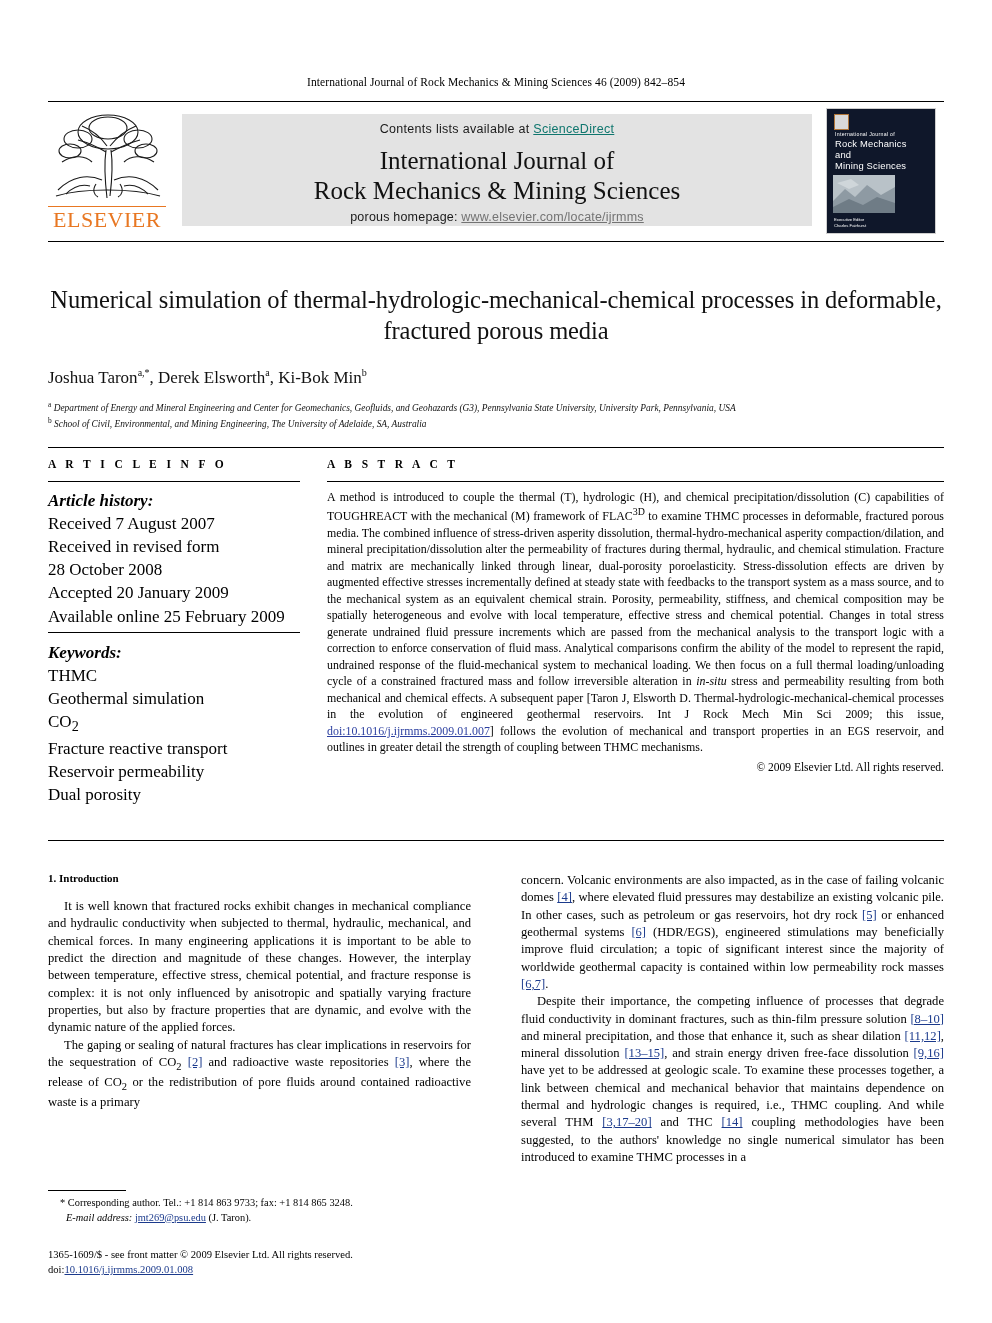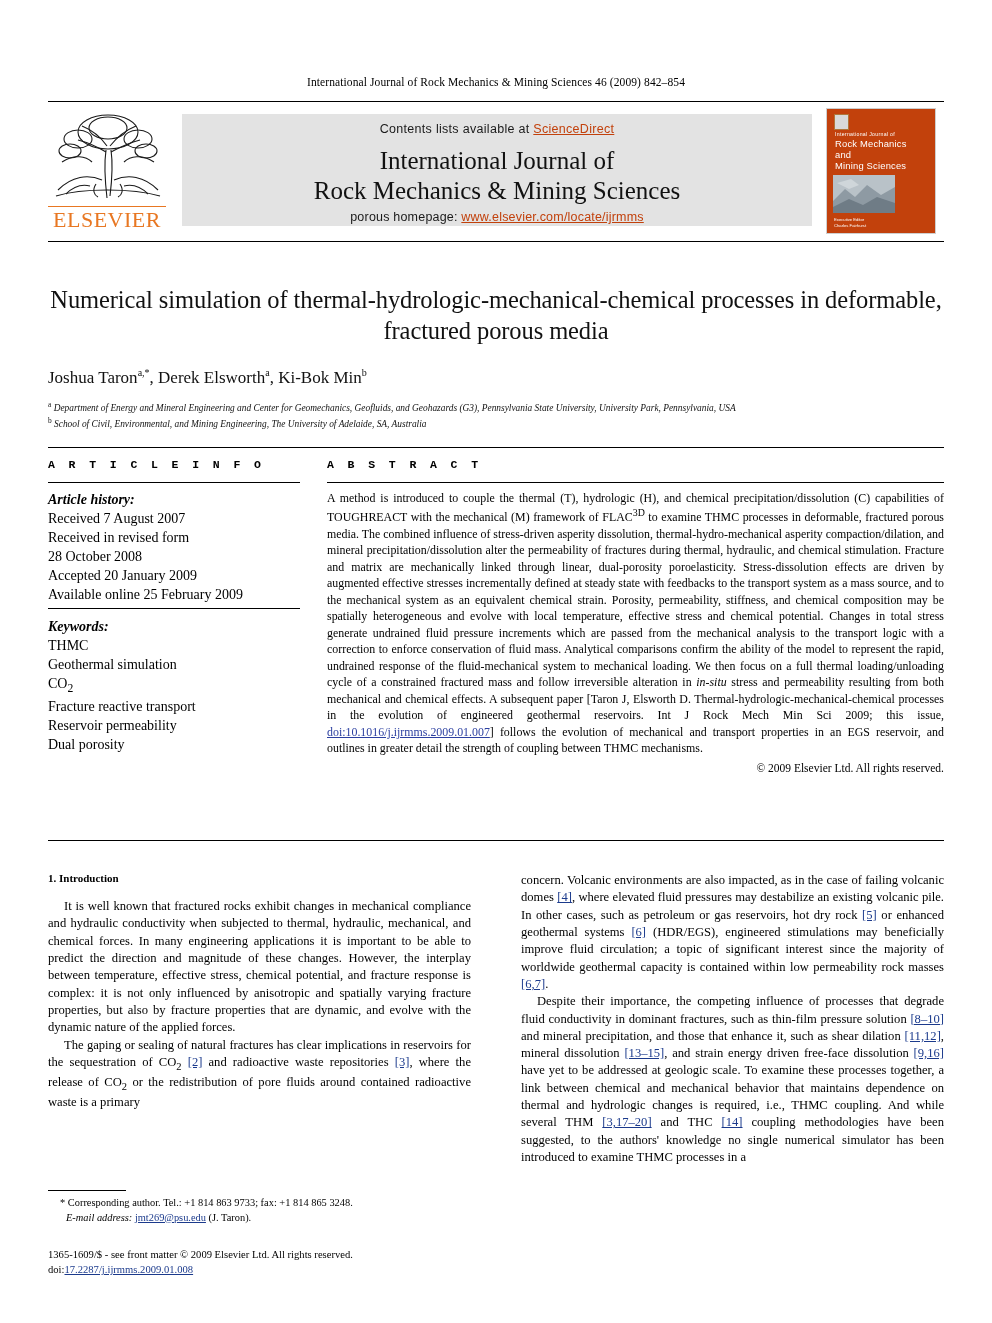--- a/index.html
+++ b/index.html
@@ -88,49 +88,49 @@
   .contents-line {
     position: absolute;
     left: 0; top: 8px;
     width: 630px;
     text-align: center;
     font-family: "Liberation Sans", sans-serif;
     font-size: 12.5px;
     letter-spacing: 0.3px;
     color: #1a1a1a;
   }
-  .sd-link { color: #c2410c; }
+  .sd-link { color: #0f766e; }
   .journal-title {
     position: absolute;
     left: 0; top: 32px;
     width: 630px;
     text-align: center;
     font-family: "Liberation Serif", serif;
     font-size: 25px;
     line-height: 1.18;
     color: #111;
   }
   .homepage-line {
     position: absolute;
     left: 0; top: 96px;
     width: 630px;
     text-align: center;
     font-family: "Liberation Sans", sans-serif;
     font-size: 12.5px;
     letter-spacing: 0.2px;
     color: #1a1a1a;
   }
-  .hp-url { color: #c2410c; }
+  .hp-url { color: #737373; }
 
   .cover {
     position: absolute;
     left: 778px; top: 4px;
     width: 110px;
     height: 126px;
-    background: #c2410c;
+    background: #0f172a;
     border: 1px solid #cfcfcf;
     box-sizing: border-box;
     overflow: hidden;
   }
   .cover-badge {
     position: absolute;
     left: 7px; top: 5px;
     width: 13px; height: 14px;
     background: #d9d9d9;
     border: 1px solid #b0763a;
@@ -217,35 +217,35 @@
     position: absolute;
     left: 48px; top: 458px;
     width: 252px;
   }
   .abs-col {
     position: absolute;
     left: 327px; top: 458px;
     width: 617px;
   }
   .sec-label {
-    font-family: Liberation Mono, monospace;
+    font-family: Liberation Serif, serif;
     font-weight: bold;
     font-size: 11.5px;
     letter-spacing: 3.4px;
     margin: 0 0 11px 0;
   }
   .hr-thin {
     height: 1px;
     background: #000;
     margin: 0 0 7px 0;
   }
   .hr-thin.wide { width: 100%; }
   .info-body {
     font-family: "Liberation Serif", serif;
-    font-size: 14px;
+    font-size: 17px;
     line-height: 1.36;
   }
   .info-body .ital { font-style: italic; font-weight: bold; }
   .kw-block { margin-top: 0; }
   .abs-text {
     font-family: "Liberation Serif", serif;
     font-size: 11.9px;
     line-height: 1.385;
     text-align: justify;
   }
@@ -454,16 +454,16 @@
   </div>
 
   <div class="foot-rule"></div>
   <div class="footnote">
     <div style="padding-left:12px;">* Corresponding author. Tel.: +1 814 863 9733; fax: +1 814 865 3248.</div>
     <div style="padding-left:18px;"><span class="em">E-mail address:</span> <a class="mail" href="#">jmt269@psu.edu</a> <span>(J. Taron).</span></div>
   </div>
 
   <div class="footer-issn">
     <div>1365-1609/$ - see front matter © 2009 Elsevier Ltd. All rights reserved.</div>
-    <div><span>doi:</span><a class="doi-link" href="#">17.2287/j.ijrmms.2009.01.008</a></div>
+    <div><span>doi:</span><a class="doi-link" href="#">10.1016/j.ijrmms.2009.01.008</a></div>
   </div>
 
 </div>
 
 </body></html>

